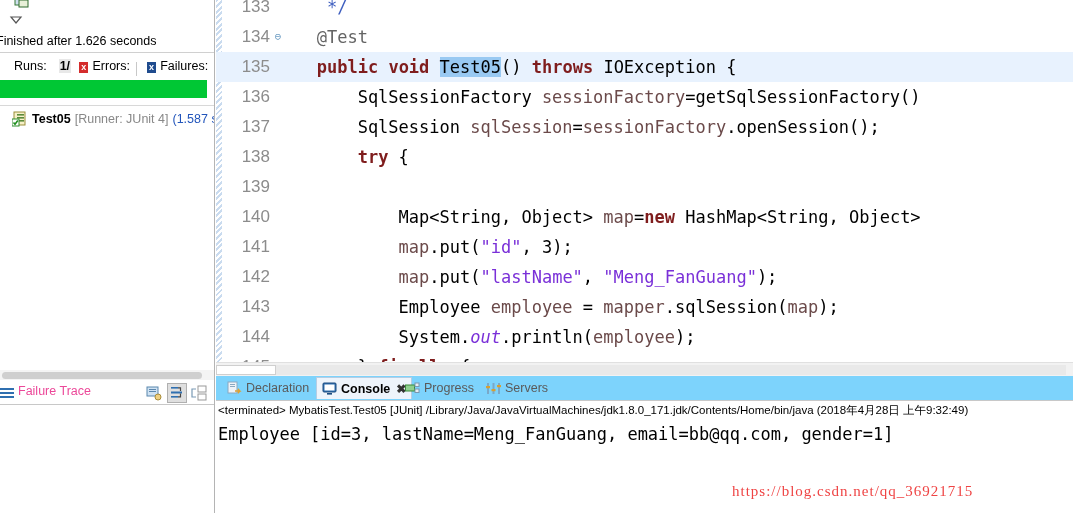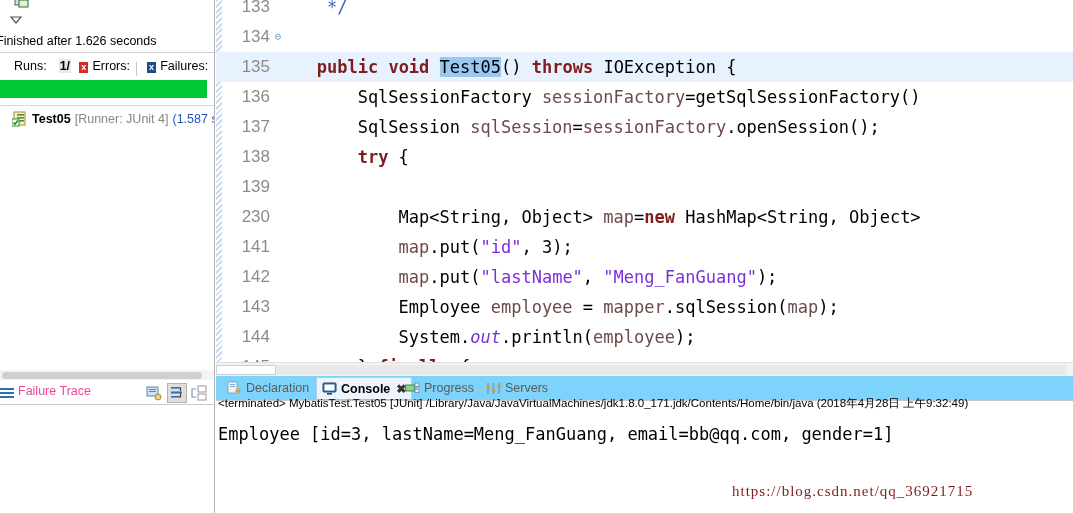--- a/index.html
+++ b/index.html
@@ -259,21 +259,21 @@
   #ctab-declaration { left: 6px; }
   #ctab-console { left: 100px; }
   #ctab-progress { left: 184px; }
   #ctab-servers { left: 265px; }
 
   #console-sep {
     position: absolute; left: 0; top: 24px; width: 857px; height: 1px;
     background: #c8c8c8;
   }
   #console-launch-line {
-    position: absolute; left: 2px; top: 18px;
+    position: absolute; left: 2px; top: 25px;
     width: 855px; height: 18px;
     font-size: 11.5px;
     color: #000;
     line-height: 18px;
     white-space: nowrap;
     overflow: hidden;
   }
   #console-output {
     position: absolute; left: 2px; top: 44px;
     width: 855px; height: 93px;
@@ -283,21 +283,21 @@
     white-space: pre;
     overflow: hidden;
   }
   #console-output .warn-line { color: #ff0000; }
   #console-output .out-line { color: #000000; }
 
   #watermark {
     position: absolute; left: 732px; top: 483px;
     font-family: "Liberation Serif", serif;
     font-size: 15px;
-    color: #7f1d1d;
+    color: #ef4444;
     letter-spacing: 1px;
     white-space: nowrap;
   }
 </style>
 </head>
 <body>
 
 <div id="root">
 
   <div id="junit-view">
@@ -392,27 +392,27 @@
       </span>
     </div>
     <div id="ft-sep"></div>
     <div id="failure-trace-body"></div>
   </div>
 
   <div id="editor-area">
     <div id="editor-left-ruler"></div>
     <div id="editor-lines">
         <div class="code-line" style="top: -8px;"><span class="gutter">133</span><span class="code-text"><span class="plain">    </span><span class="cmt">*/</span></span></div>
-        <div class="code-line" style="top: 22px; padding-left: 18px;"><span class="gutter">134</span><span class="fold">⊖</span></div>
+        <div class="code-line" style="top: 22px; padding-left: 18px;"><span class="gutter">134</span><span class="fold">⊖</span><span class="code-text"><span class="plain">   </span><span class="ann">@Test</span></span></div>
         <div class="code-line highlight" style="top: 52px;"><span class="gutter">135</span><span class="code-text"><span class="plain">   </span><span class="kw">public</span><span class="plain"> </span><span class="kw">void</span><span class="plain"> </span><span class="selhl">Test05</span><span class="plain">() </span><span class="kw">throws</span><span class="plain"> IOException {</span></span></div>
         <div class="code-line" style="top: 82px;"><span class="gutter">136</span><span class="code-text"><span class="plain">       SqlSessionFactory </span><span class="loc">sessionFactory</span><span class="plain">=getSqlSessionFactory()</span></span></div>
         <div class="code-line" style="top: 112px;"><span class="gutter">137</span><span class="code-text"><span class="plain">       SqlSession </span><span class="loc">sqlSession</span><span class="plain">=</span><span class="loc">sessionFactory</span><span class="plain">.openSession();</span></span></div>
         <div class="code-line" style="top: 142px;"><span class="gutter">138</span><span class="code-text"><span class="plain">       </span><span class="kw">try</span><span class="plain"> {</span></span></div>
         <div class="code-line" style="top: 172px;"><span class="gutter">139</span></div>
-        <div class="code-line" style="top: 202px;"><span class="gutter">230</span><span class="code-text"><span class="plain">           Map&lt;String, Object&gt; </span><span class="loc">map</span><span class="plain">=</span><span class="kw">new</span><span class="plain"> HashMap&lt;String, Object&gt;</span></span></div>
+        <div class="code-line" style="top: 202px;"><span class="gutter">140</span><span class="code-text"><span class="plain">           Map&lt;String, Object&gt; </span><span class="loc">map</span><span class="plain">=</span><span class="kw">new</span><span class="plain"> HashMap&lt;String, Object&gt;</span></span></div>
         <div class="code-line" style="top: 232px;"><span class="gutter">141</span><span class="code-text"><span class="plain">           </span><span class="loc">map</span><span class="plain">.put(</span><span class="str">"id"</span><span class="plain">, 3);</span></span></div>
         <div class="code-line" style="top: 262px;"><span class="gutter">142</span><span class="code-text"><span class="plain">           </span><span class="loc">map</span><span class="plain">.put(</span><span class="str">"lastName"</span><span class="plain">, </span><span class="str">"Meng_FanGuang"</span><span class="plain">);</span></span></div>
         <div class="code-line" style="top: 292px;"><span class="gutter">143</span><span class="code-text"><span class="plain">           Employee </span><span class="loc">employee</span><span class="plain"> = </span><span class="loc">mapper</span><span class="plain">.sqlSession(</span><span class="loc">map</span><span class="plain">);</span></span></div>
         <div class="code-line" style="top: 322px;"><span class="gutter">144</span><span class="code-text"><span class="plain">           System.</span><span class="fld">out</span><span class="plain">.println(</span><span class="loc">employee</span><span class="plain">);</span></span></div>
         <div class="code-line" style="top: 352px;"><span class="gutter">145</span><span class="code-text"><span class="plain">       } </span><span class="kw">finally</span><span class="plain"> {</span></span></div>
       </div>
   </div>
 
   <div id="editor-hscroll">
     <div class="thumb"></div>

